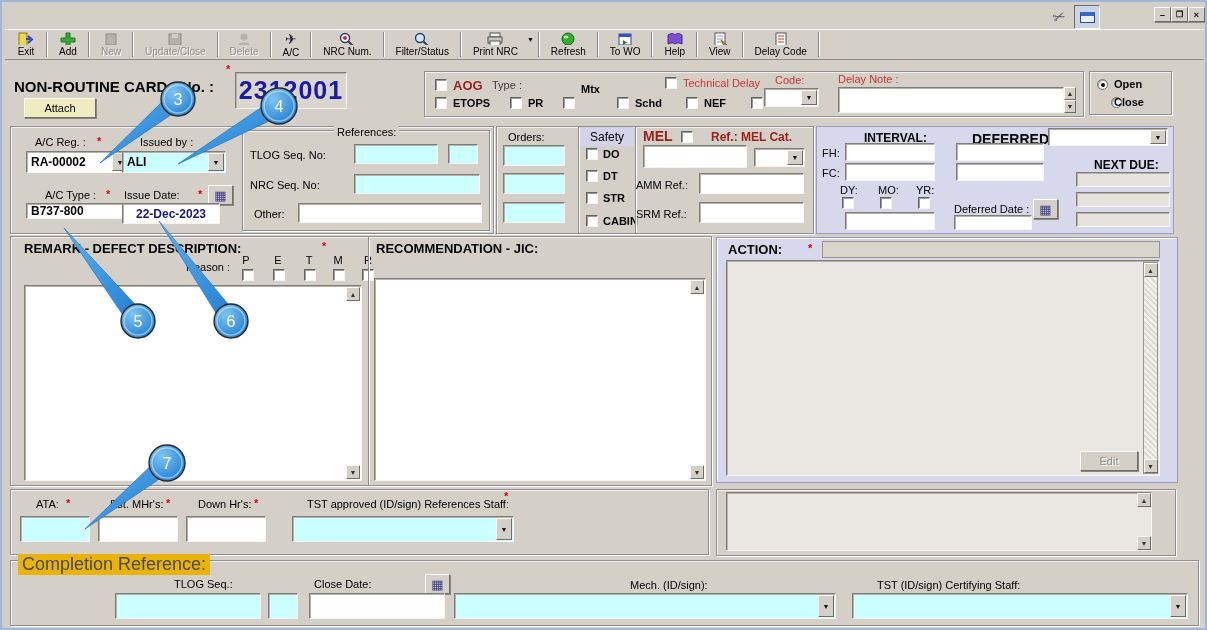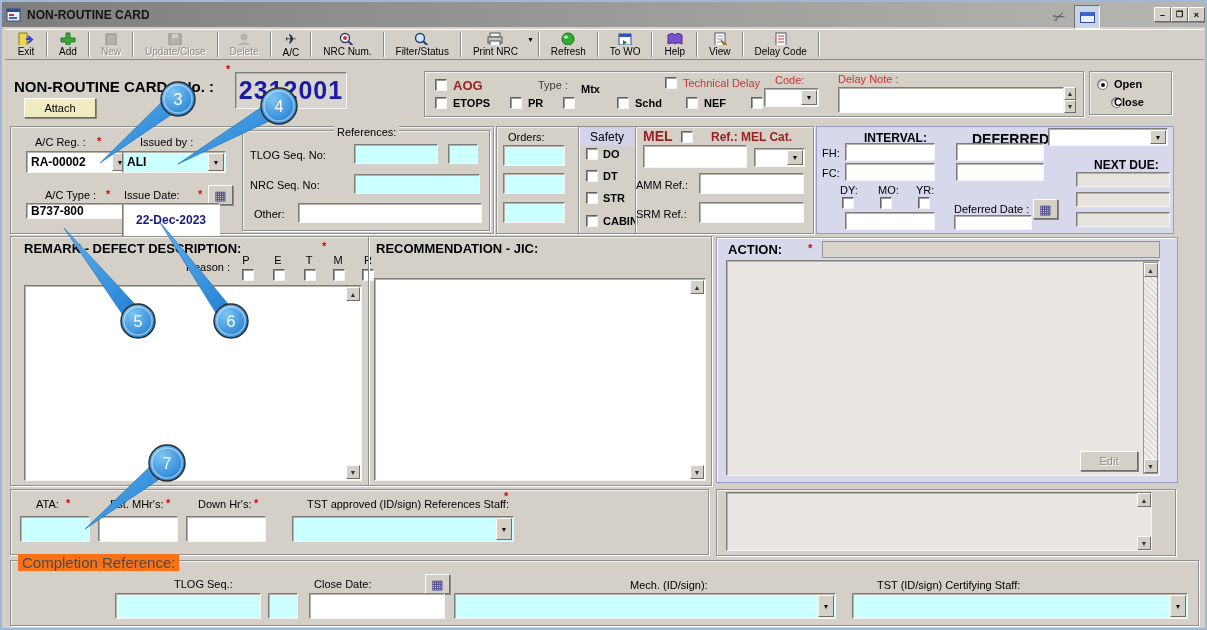--- a/index.html
+++ b/index.html
@@ -42,29 +42,20 @@
   .calbtn{width:25px;height:20px;font-size:13px;line-height:1;color:#3a3a8c;}
   .glyph{font-size:14px;line-height:14px;}
   svg text{font-family:"Liberation Sans",sans-serif;}
 </style>
 </head>
 <body>
 
 <div class="window">
 
   
-  <div class="abs titlebar">
-    <svg width="16" height="16">
-      <rect x="1" y="2" width="13" height="12" fill="#e8f0ff" stroke="#2a4a9a"></rect>
-      <rect x="1" y="2" width="13" height="3" fill="#2a4a9a"></rect>
-      <rect x="3" y="7" width="5" height="2" fill="#c03030"></rect>
-      <rect x="3" y="10" width="8" height="2" fill="#3a66c4"></rect>
-    </svg>
-    <span class="titletext">NON-ROUTINE CARD</span>
-  </div>
   <div class="abs raised winbtn btnface" style="left:1152px;top:5px;">–</div>
   <div class="abs raised winbtn btnface" style="left:1169px;top:5px;font-size:8px;">❐</div>
   <div class="abs raised winbtn btnface" style="left:1186px;top:5px;">×</div>
 
   
   <div class="abs btnface" style="left:1044px;top:3px;width:26px;height:24px;">
     <span class="glyph" style="color:#5a5a66;transform:rotate(-20deg);font-size:15px;">✂</span>
   </div>
   <div class="abs btnface" style="left:1072px;top:3px;width:26px;height:24px;border:1px solid;border-color:#6f6d68 #fdfdfa #fdfdfa #6f6d68;background:#c9d4e4;">
     <span style="display:inline-block;width:15px;height:11px;border:1px solid #2a4a9a;background:#e8f0ff;border-top:4px solid #3a66c4;"></span>
@@ -208,21 +199,21 @@
   </div>
   <span class="abs ast" style="left:224px;top:61px;">*</span>
   <div class="abs inset valfield" style="left:233px;top:70px;width:112px;height:37px;background:#d9d6d0;justify-content:center;">
     <span class="b" style="font-size:25px;color:#1a1aa6;letter-spacing:1px;">2312001</span>
   </div>
 
   
   <div class="abs grp" style="left:422px;top:69px;width:660px;height:46px;"></div>
   <span class="abs cb" style="left:433px;top:77px;"></span>
   <span class="abs lbl dred" style="left:451px;top:76px;font-size:13px;">AOG</span>
-  <span class="abs lbl" style="left:536px;top:77px;color:#3c3c3c;text-align:center;">Type :</span>
+  <span class="abs lbl" style="left:490px;top:77px;color:#3c3c3c;text-align:center;">Type :</span>
   <span class="abs cb" style="left:663px;top:75px;"></span>
   <span class="abs lbl red" style="left:681px;top:75px;">Technical Delay</span>
   <span class="abs cb" style="left:433px;top:95px;"></span>
   <span class="abs lbl b" style="left:451px;top:95px;">ETOPS</span>
   <span class="abs cb" style="left:508px;top:95px;"></span>
   <span class="abs lbl b" style="left:526px;top:95px;">PR</span>
   <span class="abs cb" style="left:561px;top:95px;"></span>
   <span class="abs lbl b" style="left:579px;top:81px;">Mtx</span>
   <span class="abs cb" style="left:615px;top:95px;"></span>
   <span class="abs lbl b" style="left:633px;top:95px;">Schd</span>
@@ -261,21 +252,21 @@
     <span class="ddbtn">▼</span>
   </div>
   <span class="abs lbl" style="left:43px;top:187px;">A/C Type :</span>
   <span class="abs ast" style="left:104px;top:186px;">*</span>
   <div class="abs inset valfield" style="left:24px;top:201px;width:108px;height:16px;">
     <span class="b">B737-800</span>
   </div>
   <span class="abs lbl" style="left:122px;top:187px;">Issue Date:</span>
   <span class="abs ast" style="left:196px;top:186px;">*</span>
   <div class="abs raised btnface calbtn" style="left:206px;top:183px;">▦</div>
-  <div class="abs inset valfield" style="left:120px;top:201px;width:98px;height:34px;justify-content:center;">
+  <div class="abs inset valfield" style="left:120px;top:201px;width:98px;height:21px;justify-content:center;">
     <span class="b" style="color:#1a1a7a;">22-Dec-2023</span>
   </div>
 
   
   <div class="abs grp" style="left:240px;top:128px;width:248px;height:101px;"></div>
   <span class="abs lbl" style="left:332px;top:124px;background:#d4d0c8;padding:0 3px;">References:</span>
   <span class="abs lbl" style="left:248px;top:147px;">TLOG Seq. No:</span>
   <div class="abs inset cyan" style="left:352px;top:142px;width:84px;height:20px;"></div>
   <div class="abs inset cyan" style="left:446px;top:142px;width:30px;height:20px;"></div>
   <span class="abs lbl" style="left:248px;top:177px;">NRC Seq. No:</span>
@@ -403,21 +394,21 @@
   </div>
 
   
   <div class="abs grp" style="left:714px;top:487px;width:460px;height:67px;"></div>
   <div class="abs inset" style="left:724px;top:490px;width:426px;height:59px;background:#eae7e3;"></div>
   <div class="abs sb" style="left:1135px;top:491px;">▲</div>
   <div class="abs sb" style="left:1135px;top:534px;">▼</div>
 
   
   <div class="abs grp" style="left:8px;top:558px;width:1189px;height:66px;"></div>
-  <span class="abs lbl" style="left:16px;top:552px;background:#f97316;padding:0 4px;color:#4a4a4a;font-size:15px;">Completion Reference:</span>
+  <span class="abs lbl" style="left:16px;top:552px;background:#eab308;padding:0 4px;color:#4a4a4a;font-size:18px;">Completion Reference:</span>
   <span class="abs lbl" style="left:172px;top:576px;">TLOG Seq.:</span>
   <div class="abs inset cyan" style="left:113px;top:591px;width:146px;height:26px;"></div>
   <div class="abs inset cyan" style="left:266px;top:591px;width:30px;height:26px;"></div>
   <span class="abs lbl" style="left:312px;top:576px;">Close Date:</span>
   <div class="abs raised btnface calbtn" style="left:423px;top:572px;">▦</div>
   <div class="abs inset" style="left:307px;top:591px;width:136px;height:26px;"></div>
   <span class="abs lbl" style="left:628px;top:577px;">Mech. (ID/sign):</span>
   <div class="abs inset cyan" style="left:452px;top:591px;width:382px;height:26px;">
     <span class="ddbtn">▼</span>
   </div>

